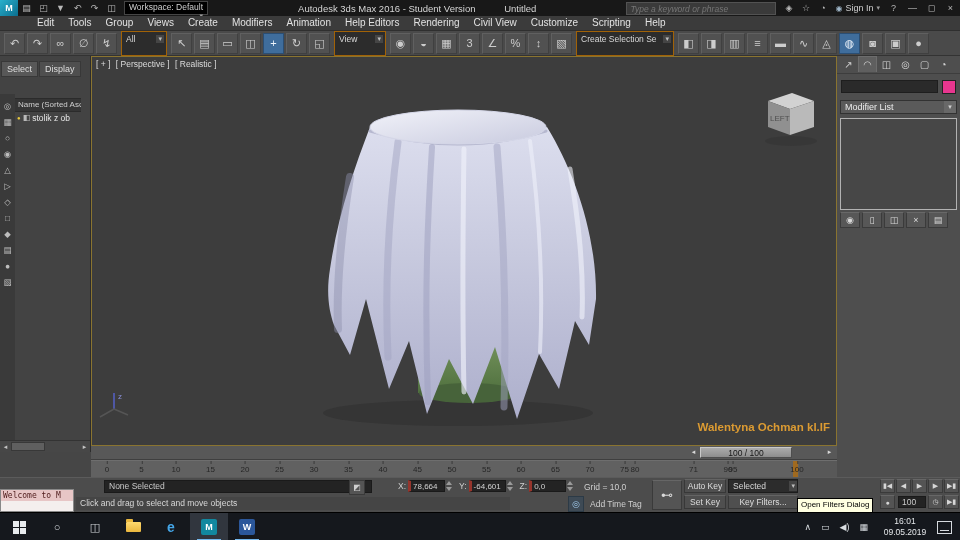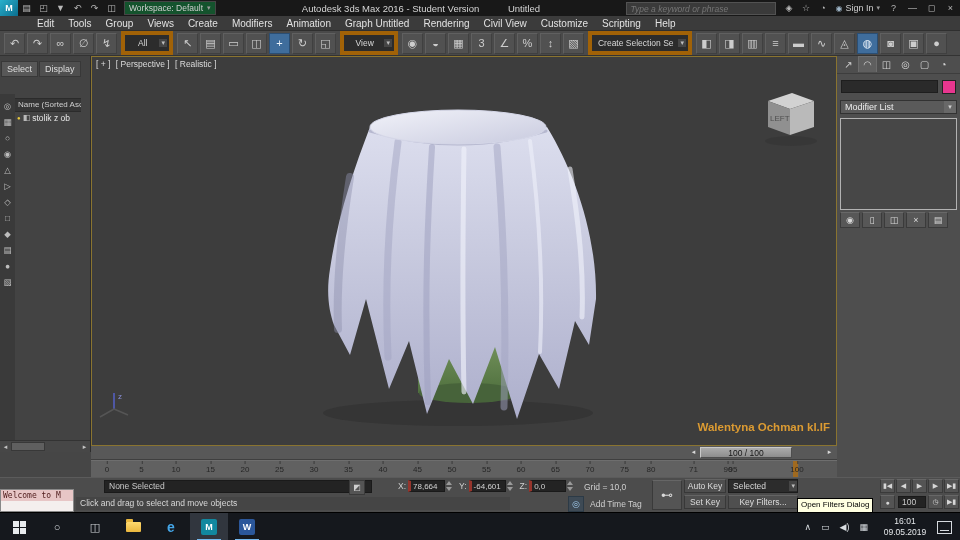--- a/index.html
+++ b/index.html
@@ -6,45 +6,45 @@
   #app{position:relative;width:960px;height:540px;overflow:hidden;
        font-family:"Liberation Sans","DejaVu Sans",sans-serif;background:#4c4c4c;
        -webkit-font-smoothing:antialiased;}
   
   .titlebar{position:absolute;left:0;top:0;width:960px;height:16px;background:#181818;
             display:flex;align-items:center;color:#cfcfcf;font-size:9.5px;}
   .logo{width:18px;height:16px;background:linear-gradient(135deg,#29b0cc,#0b6e8e);
         color:#fff;font-weight:bold;font-size:9px;display:flex;align-items:center;justify-content:center;}
   .tbtn{display:inline-flex;width:15px;height:13px;align-items:center;justify-content:center;
         color:#b9b9b9;font-size:9px;margin:0 1px;}
-  .workspace{display:inline-flex;align-items:center;height:12px;background:#14532d;border:1px solid #454545;
-             padding:0 4px;margin:0 4px;font-size:8.5px;color:#cfcfcf;}
+  .workspace{display:inline-flex;align-items:flex-end;height:12px;background:#000000;border:1px solid #454545;
+             padding:0 4px;margin:0 4px;font-size:8.5px;color:#cfcfcf;flex-direction:column;}
   .workspace .caret{margin-left:4px;font-size:7px;color:#9a9a9a;}
   .app-title{flex:1;text-align:center;font-size:9.5px;color:#d6d6d6;white-space:nowrap;overflow:hidden;}
   .app-title .doc{margin-left:26px;}
   .search{width:148px;height:11px;background:#3a3a3a;border:1px solid #525252;margin:0 4px;}
   .search input{width:100%;height:100%;background:transparent;border:0;outline:none;color:#bdbdbd;
                 font-style:italic;font-size:8.5px;padding:0 3px;font-family:inherit;}
   .signin{display:inline-flex;align-items:center;margin:0 4px;font-size:9px;color:#d0d0d0;}
   .signin .usr{margin-right:3px;font-size:8px;color:#9fb6c8;}
   .signin .caret{margin-left:3px;font-size:7px;color:#9a9a9a;}
   .wbtn{width:17px;}
   
   #menubar{position:absolute;left:0;top:16px;width:960px;height:15px;background:#3b3b3b;
-           border-bottom:1px solid #2f2f2f;display:flex;align-items:center;padding-left:30px;box-sizing:border-box;}
+           border-bottom:1px solid #2f2f2f;display:flex;padding-left:30px;box-sizing:border-box;}
   .menu-item{padding:1px 7px;font-size:10px;color:#e2e2e2;white-space:nowrap;}
   
   #toolbar{position:absolute;left:0;top:31px;width:960px;height:25px;background:#4a4a4a;
            border-bottom:1px solid #333;display:flex;align-items:center;padding-left:3px;box-sizing:border-box;}
   .icon-btn{display:inline-flex;width:19px;height:19px;align-items:center;justify-content:center;
             font-size:11px;color:#cdcdcd;background:#515151;border:1px solid #404040;
             border-top-color:#606060;border-left-color:#606060;margin:0 1px;flex:0 0 auto;}
   .icon-btn.active{background:#3f6d9c;border-color:#2b4e73;color:#eef5fc;}
-  .tb-dropdown{display:inline-flex;align-items:center;height:15px;background:#2c2c2c;border:4px solid #a16207;
-               margin:0 3px;padding:0 2px 1px 4px;font-size:8.5px;color:#d8d8d8;flex:0 0 auto;position:relative;text-align:center;}
+  .tb-dropdown{display:inline-flex;align-items:center;height:15px;background:#2c2c2c;border:1px solid #a16207;
+               margin:0 3px;padding:0 2px 8px 4px;font-size:8.5px;color:#d8d8d8;flex:0 0 auto;position:relative;}
   .tb-dropdown .dd-text{flex:1;overflow:hidden;white-space:nowrap;}
   .tb-dropdown .dd-caret{margin-left:3px;background:#454545;font-size:7px;color:#bdbdbd;padding:0 2px;}
   
   #scene-explorer{position:absolute;left:0;top:56px;width:91px;height:396px;background:#434343;
                   border-right:1px solid #2c2c2c;box-sizing:border-box;}
   #exp-tabs{position:absolute;left:1px;top:2px;}
   .exp-tab{display:inline-block;font-size:9px;color:#dddddd;background:#4f4f4f;border:1px solid #383838;
            padding:2px 5px;margin-right:1px;}
   .exp-tab.active{background:#585858;}
   #exp-header{position:absolute;left:15px;right:9px;top:42px;height:12px;background:#353535;
@@ -201,21 +201,21 @@
   </div>
 
   <div id="menubar">
       <span class="menu-item">Edit</span>
       <span class="menu-item">Tools</span>
       <span class="menu-item">Group</span>
       <span class="menu-item">Views</span>
       <span class="menu-item">Create</span>
       <span class="menu-item">Modifiers</span>
       <span class="menu-item">Animation</span>
-      <span class="menu-item">Graph Untitled</span>
+      <span class="menu-item">Help Editors</span>
       <span class="menu-item">Rendering</span>
       <span class="menu-item">Civil View</span>
       <span class="menu-item">Customize</span>
       <span class="menu-item">Scripting</span>
       <span class="menu-item">Help</span>
     </div>
 
   <div id="toolbar">
       <span class="icon-btn">↶</span>
       <span class="icon-btn">↷</span>
@@ -404,21 +404,21 @@
       <span class="tick" style="left: 223px; text-align: right;">30</span>
       <span class="tick" style="left: 257.5px;">35</span>
       <span class="tick" style="left: 292px;">40</span>
       <span class="tick" style="left: 326.5px;">45</span>
       <span class="tick" style="left: 361px;">50</span>
       <span class="tick" style="left: 395.5px;">55</span>
       <span class="tick" style="left: 430px;">60</span>
       <span class="tick" style="left: 464.5px;">65</span>
       <span class="tick" style="left: 499px;">70</span>
       <span class="tick" style="left: 533.5px;">75</span>
-      <span class="tick" style="left: 560px;">80</span>
+      <span class="tick" style="left: 544px;">80</span>
       <span class="tick" style="left: 602.5px;">71</span>
       <span class="tick" style="left: 637px;">90</span>
       <span class="tick" style="left: 642px;">95</span>
       <span class="tick" style="left: 706px;">100</span>
     </div>
 
   <div id="statusbar">
     <div id="sel-status" class="inset">None Selected</div>
     <div id="lock-btn">◩</div>
     <div id="coords">

